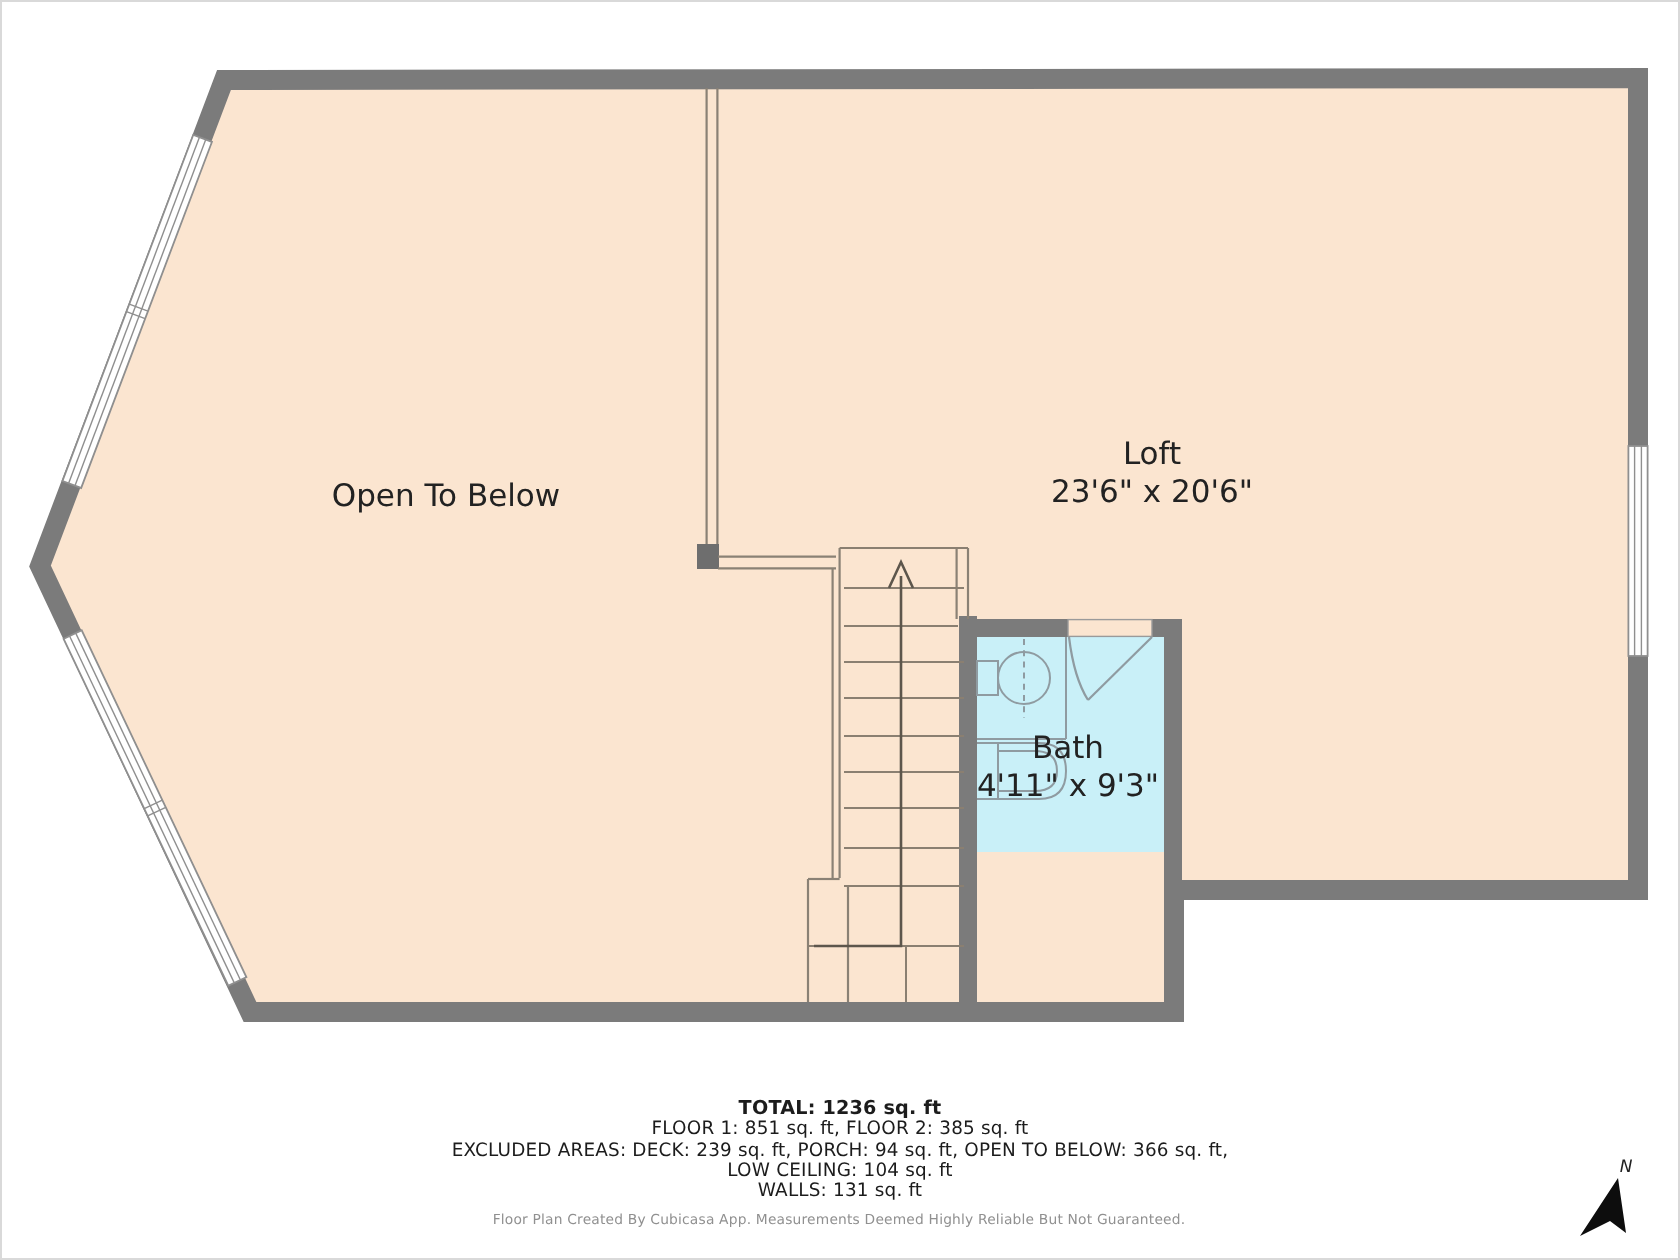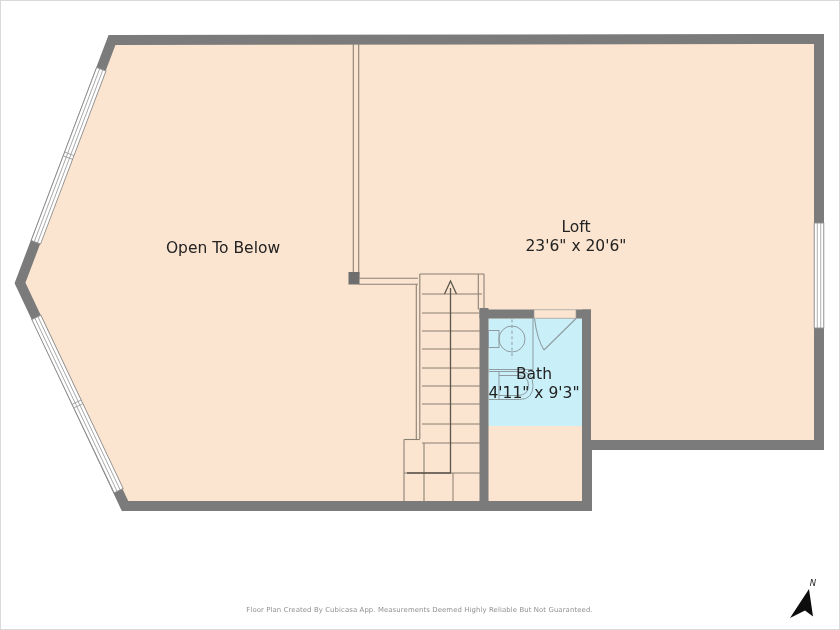--- a/index.html
+++ b/index.html
@@ -142,16 +142,23 @@
     <text class="room-dims" text-anchor="middle" x="575" y="250">23'6" x 20'6"</text>
     <text class="room-label" text-anchor="middle" x="533" y="378">Bath</text>
     <text class="room-dims" text-anchor="middle" x="533" y="397">4'11" x 9'3"</text>
 
     <g>
       <path class="north-tri" d="M808,588 L789,617 L804,609.5 L812,615.5 Z"></path>
       <text class="north-n" text-anchor="middle" x="812" y="585">N</text>
     </g>
   </svg>
 
+  <div class="summary">
+    <div class="total">TOTAL: 1236 sq. ft</div>
+    <div>FLOOR 1: 851 sq. ft, FLOOR 2: 385 sq. ft</div>
+    <div>EXCLUDED AREAS: DECK: 239 sq. ft, PORCH: 94 sq. ft, OPEN TO BELOW: 366 sq. ft,</div>
+    <div>LOW CEILING: 104 sq. ft</div>
+    <div>WALLS: 131 sq. ft</div>
+  </div>
 
   <div class="credit">Floor Plan Created By Cubicasa App. Measurements Deemed Highly Reliable But Not Guaranteed.</div>
 
 </div>
 
 </body></html>

